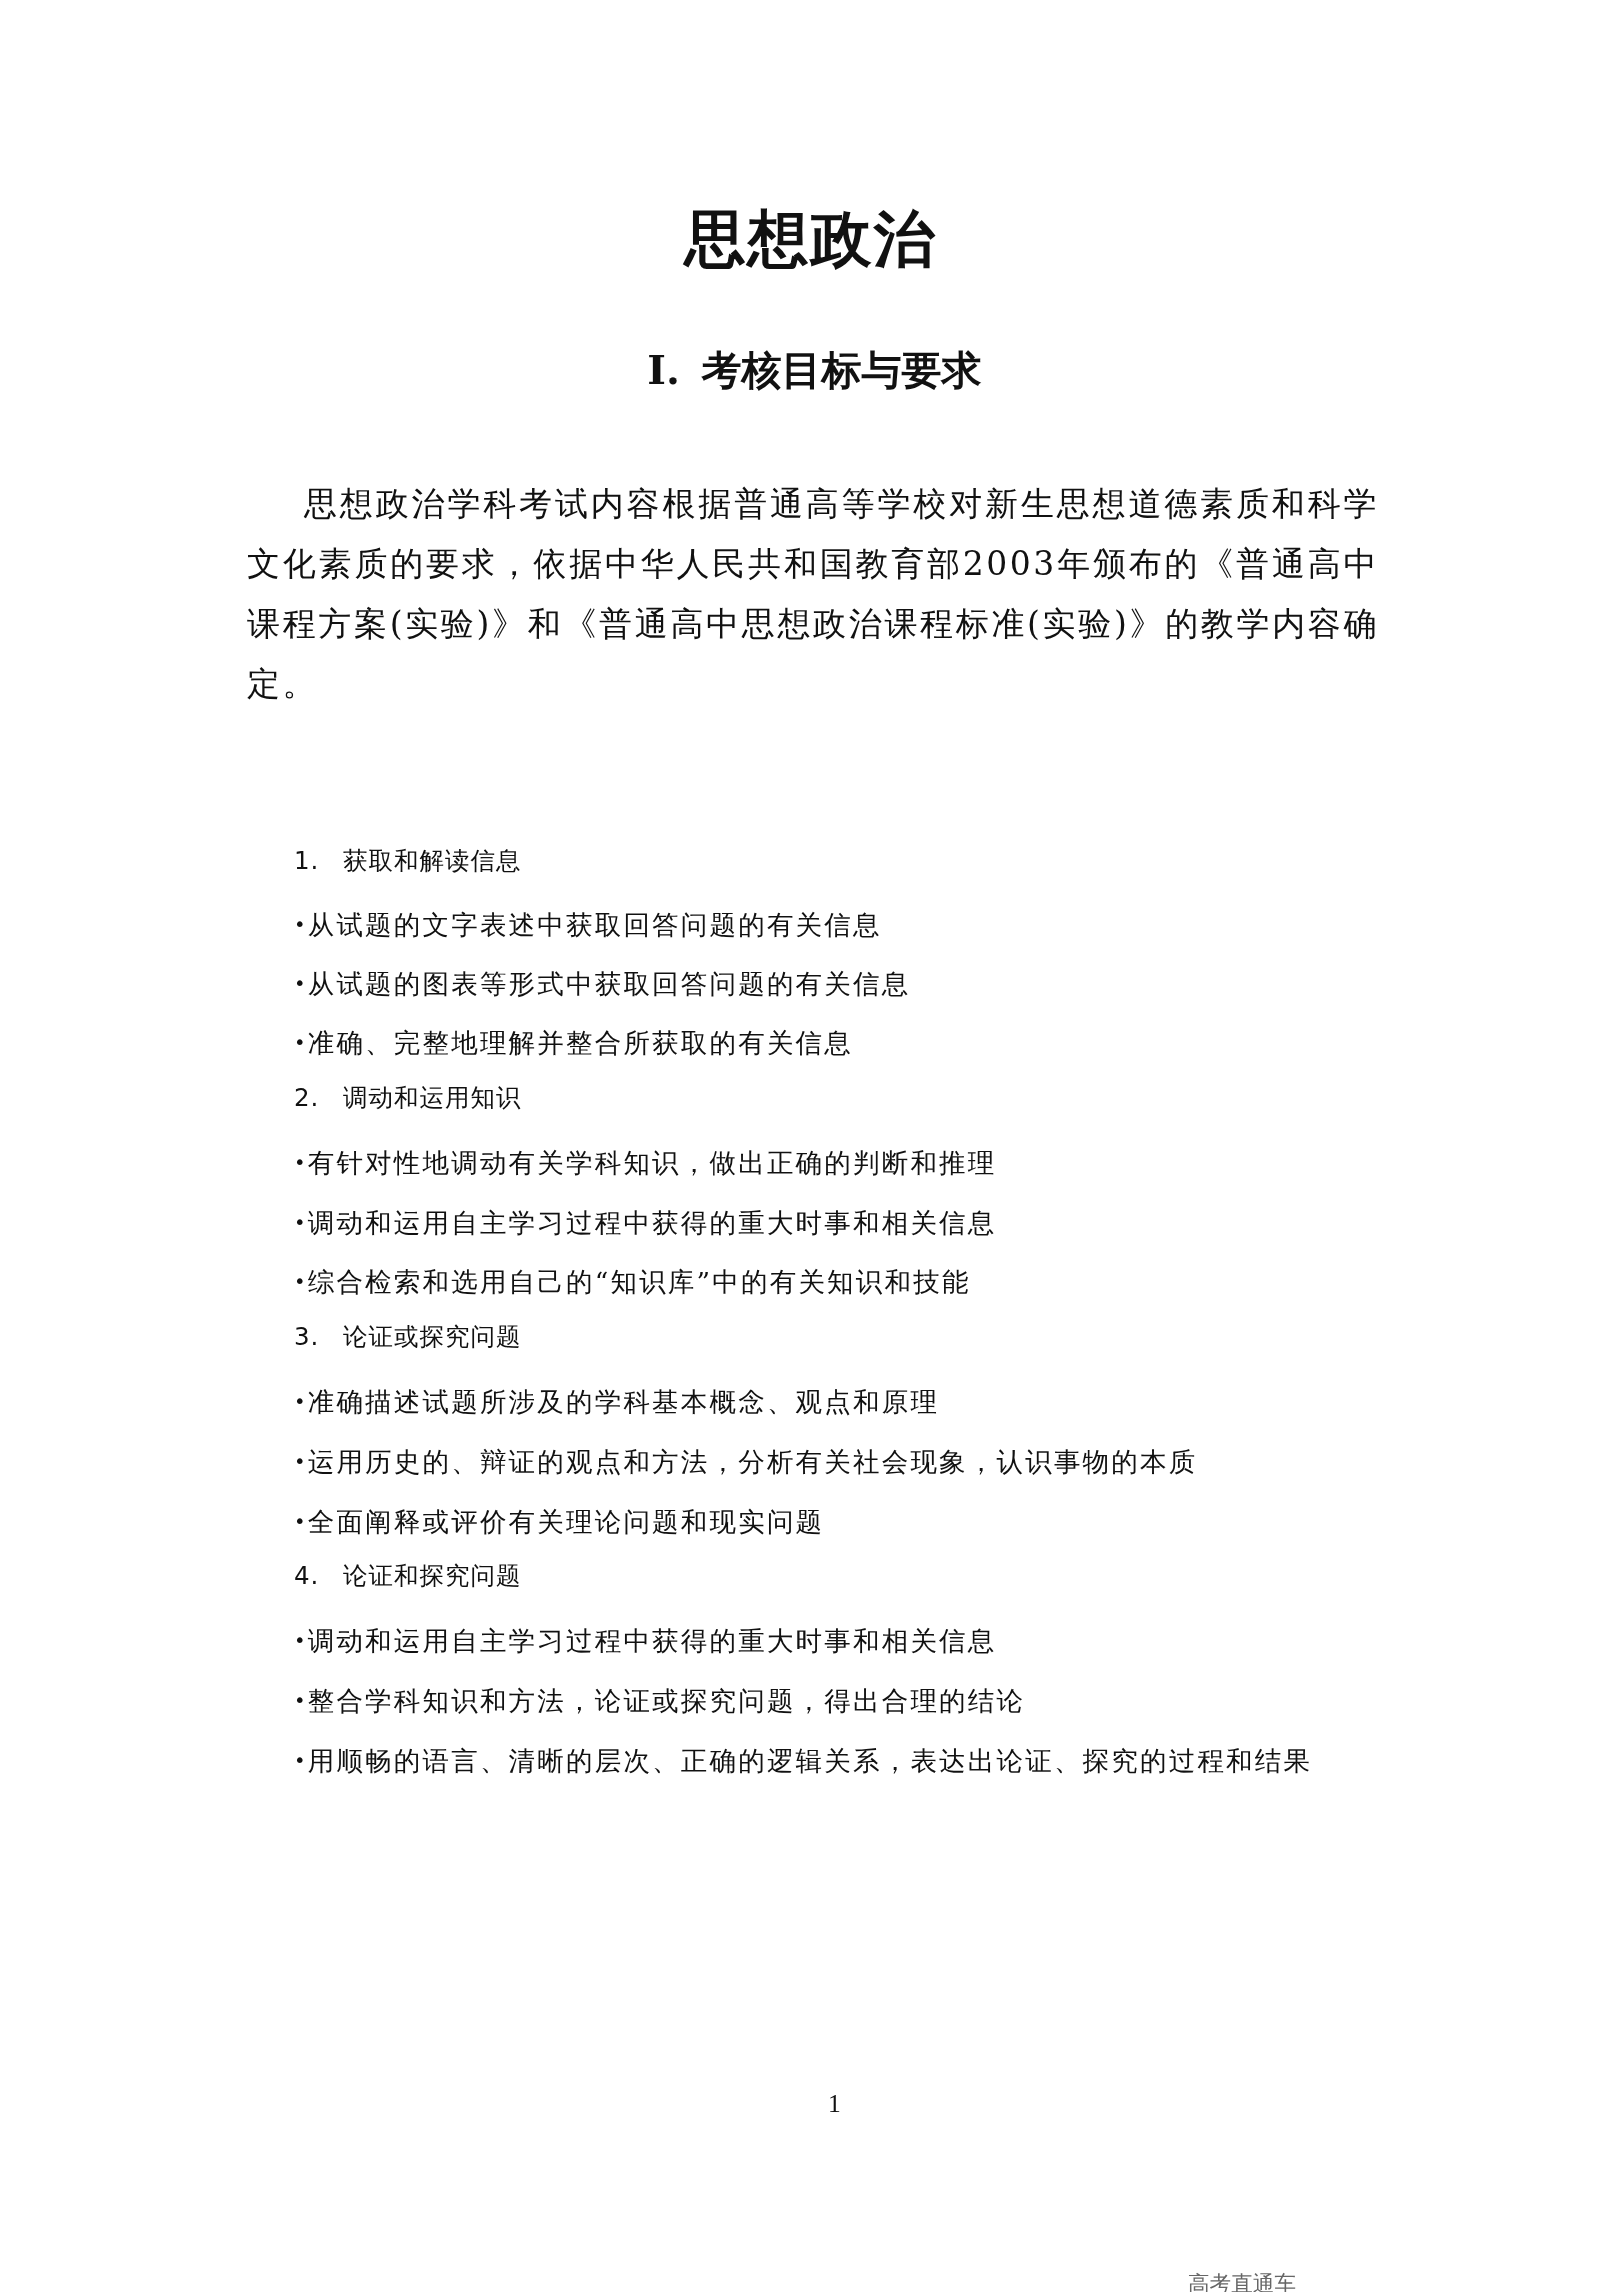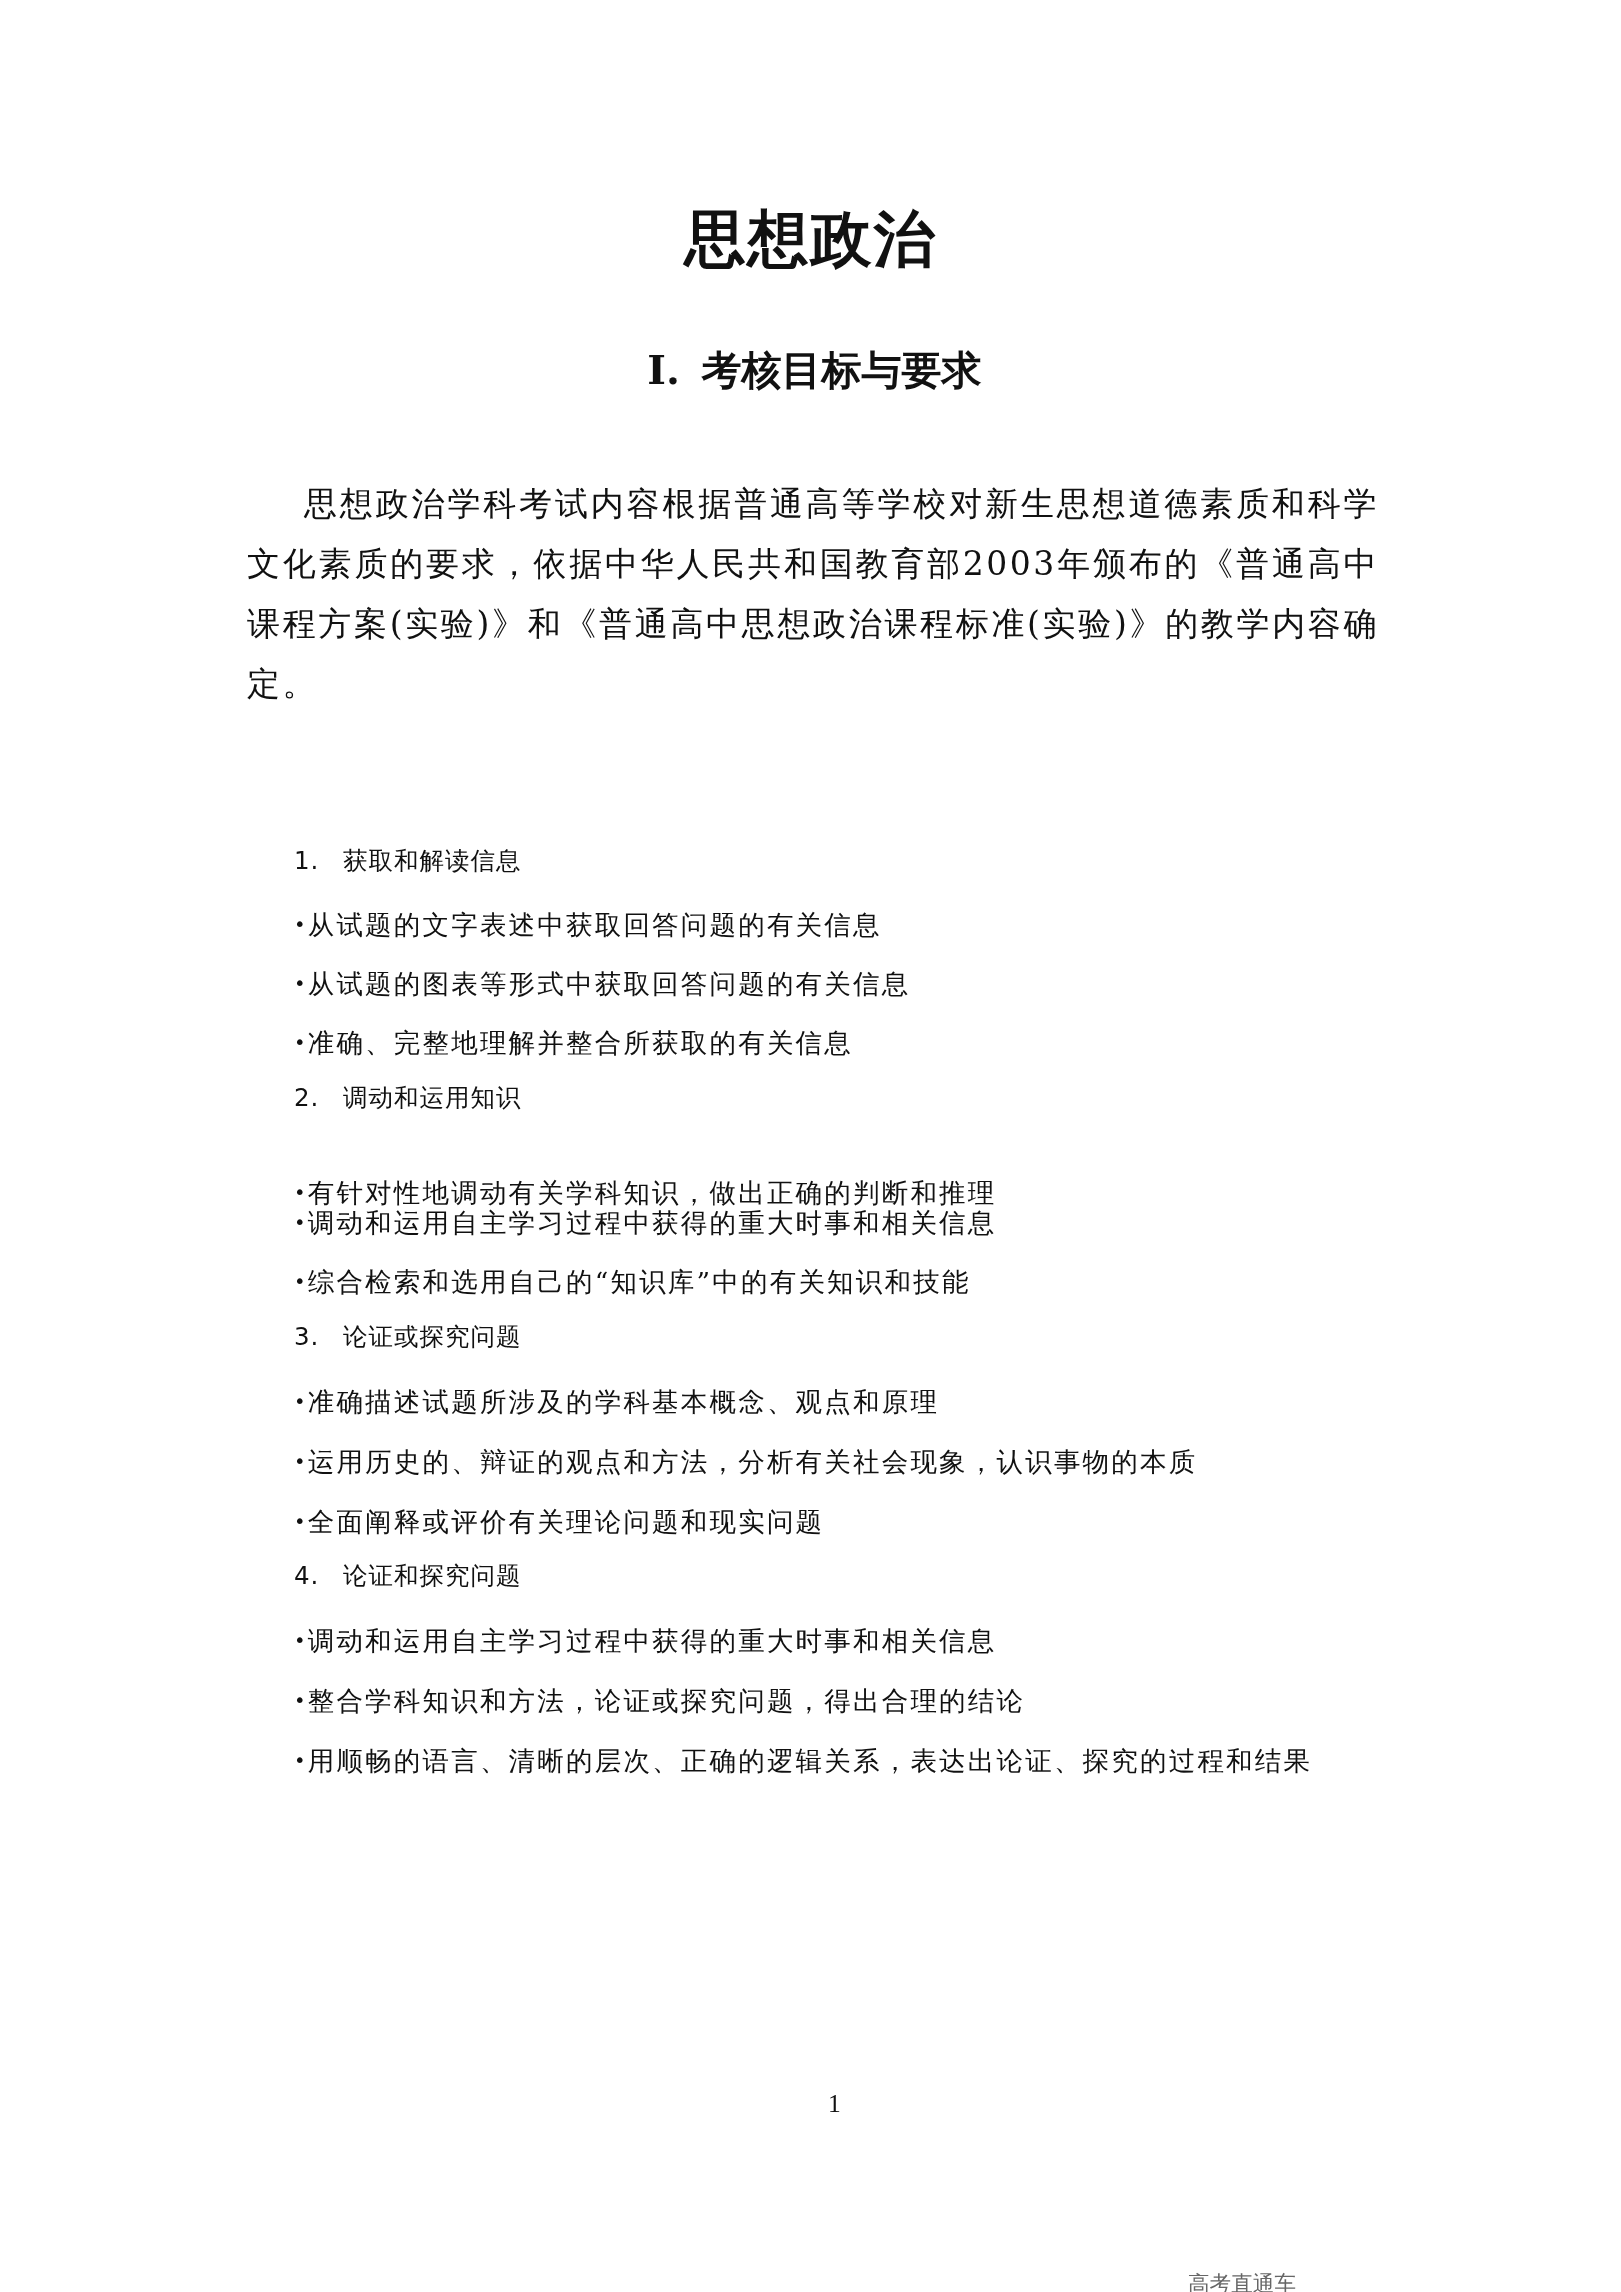--- a/index.html
+++ b/index.html
@@ -137,21 +137,21 @@
   <div class="bullet" style="top:961px;">
     <span class="dot">•</span><span>从试题的图表等形式中获取回答问题的有关信息</span>
   </div>
   <div class="bullet" style="top:1020px;">
     <span class="dot">•</span><span>准确、完整地理解并整合所获取的有关信息</span>
   </div>
 
   <div class="subhead" style="top:1080px;">
     <span class="num">2.</span><span>调动和运用知识</span>
   </div>
-  <div class="bullet" style="top:1140px;margin-top:30px;">
+  <div class="bullet" style="top:1140px;">
     <span class="dot">•</span><span>有针对性地调动有关学科知识，做出正确的判断和推理</span>
   </div>
   <div class="bullet" style="top:1200px;">
     <span class="dot">•</span><span>调动和运用自主学习过程中获得的重大时事和相关信息</span>
   </div>
   <div class="bullet" style="top:1259px;">
     <span class="dot">•</span><span>综合检索和选用自己的“知识库”中的有关知识和技能</span>
   </div>
 
   <div class="subhead" style="top:1319px;">

